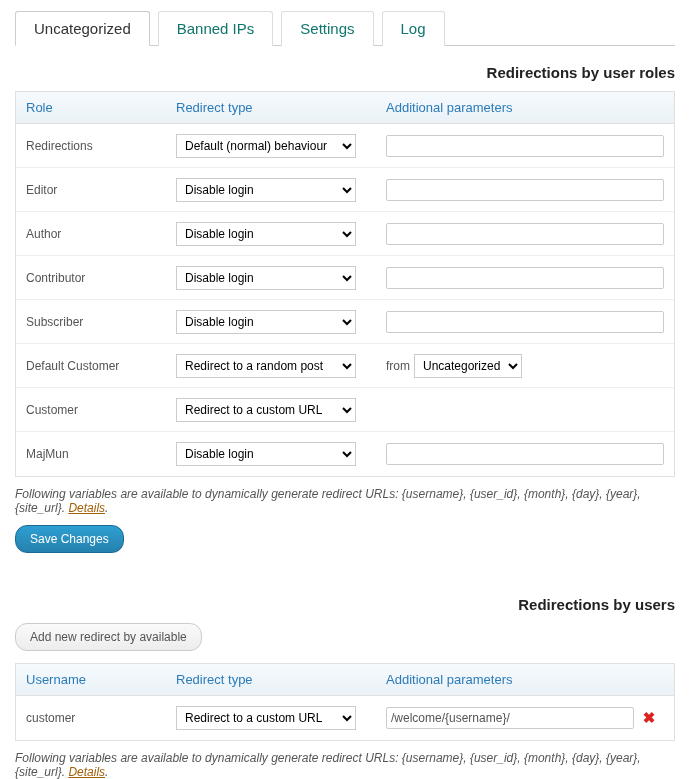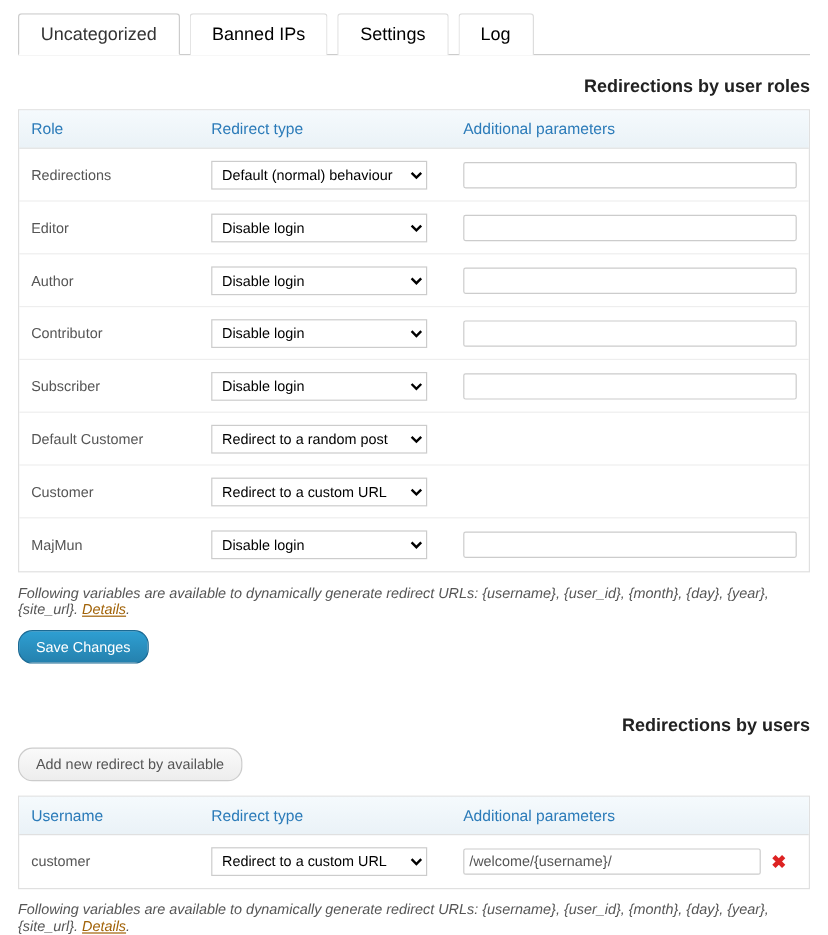--- a/index.html
+++ b/index.html
@@ -14,21 +14,21 @@
     .tabs {
       display: flex;
       border-bottom: 1px solid #ccc;
       margin-bottom: 18px;
     }
     .tab {
       padding: 8px 18px;
       border: 1px solid #ccc;
       border-bottom: none;
       background: #fff;
-      color: #000000;
+      color: #0f766e;
       font-size: 15px;
       margin-right: 8px;
       border-radius: 3px 3px 0 0;
       cursor: pointer;
       position: relative;
       top: 1px;
     }
     .tab.active {
       color: #333;
       background: #fff;
@@ -179,20 +179,24 @@
       <div class="table-row">
         <div class="col col-role">Subscriber</div>
         <div class="col col-type"><select class="select-redirect"><option>Disable login</option></select></div>
         <div class="col col-params params-cell">
           <input type="text" class="input-params" disabled="" style="">
         </div>
       </div>
       <div class="table-row">
         <div class="col col-role">Default Customer</div>
         <div class="col col-type"><select class="select-redirect"><option>Redirect to a random post</option></select></div>
+        <div class="col col-params params-cell">
+          <span>from </span>
+          <select class="select-sub"><option>Uncategorized</option></select>
+        </div>
       </div>
       <div class="table-row">
         <div class="col col-role">Customer</div>
         <div class="col col-type"><select class="select-redirect"><option>Redirect to a custom URL</option></select></div>
       </div>
       <div class="table-row">
         <div class="col col-role">MajMun</div>
         <div class="col col-type"><select class="select-redirect"><option>Disable login</option></select></div>
         <div class="col col-params params-cell">
           <input type="text" class="input-params" disabled="" style="">

